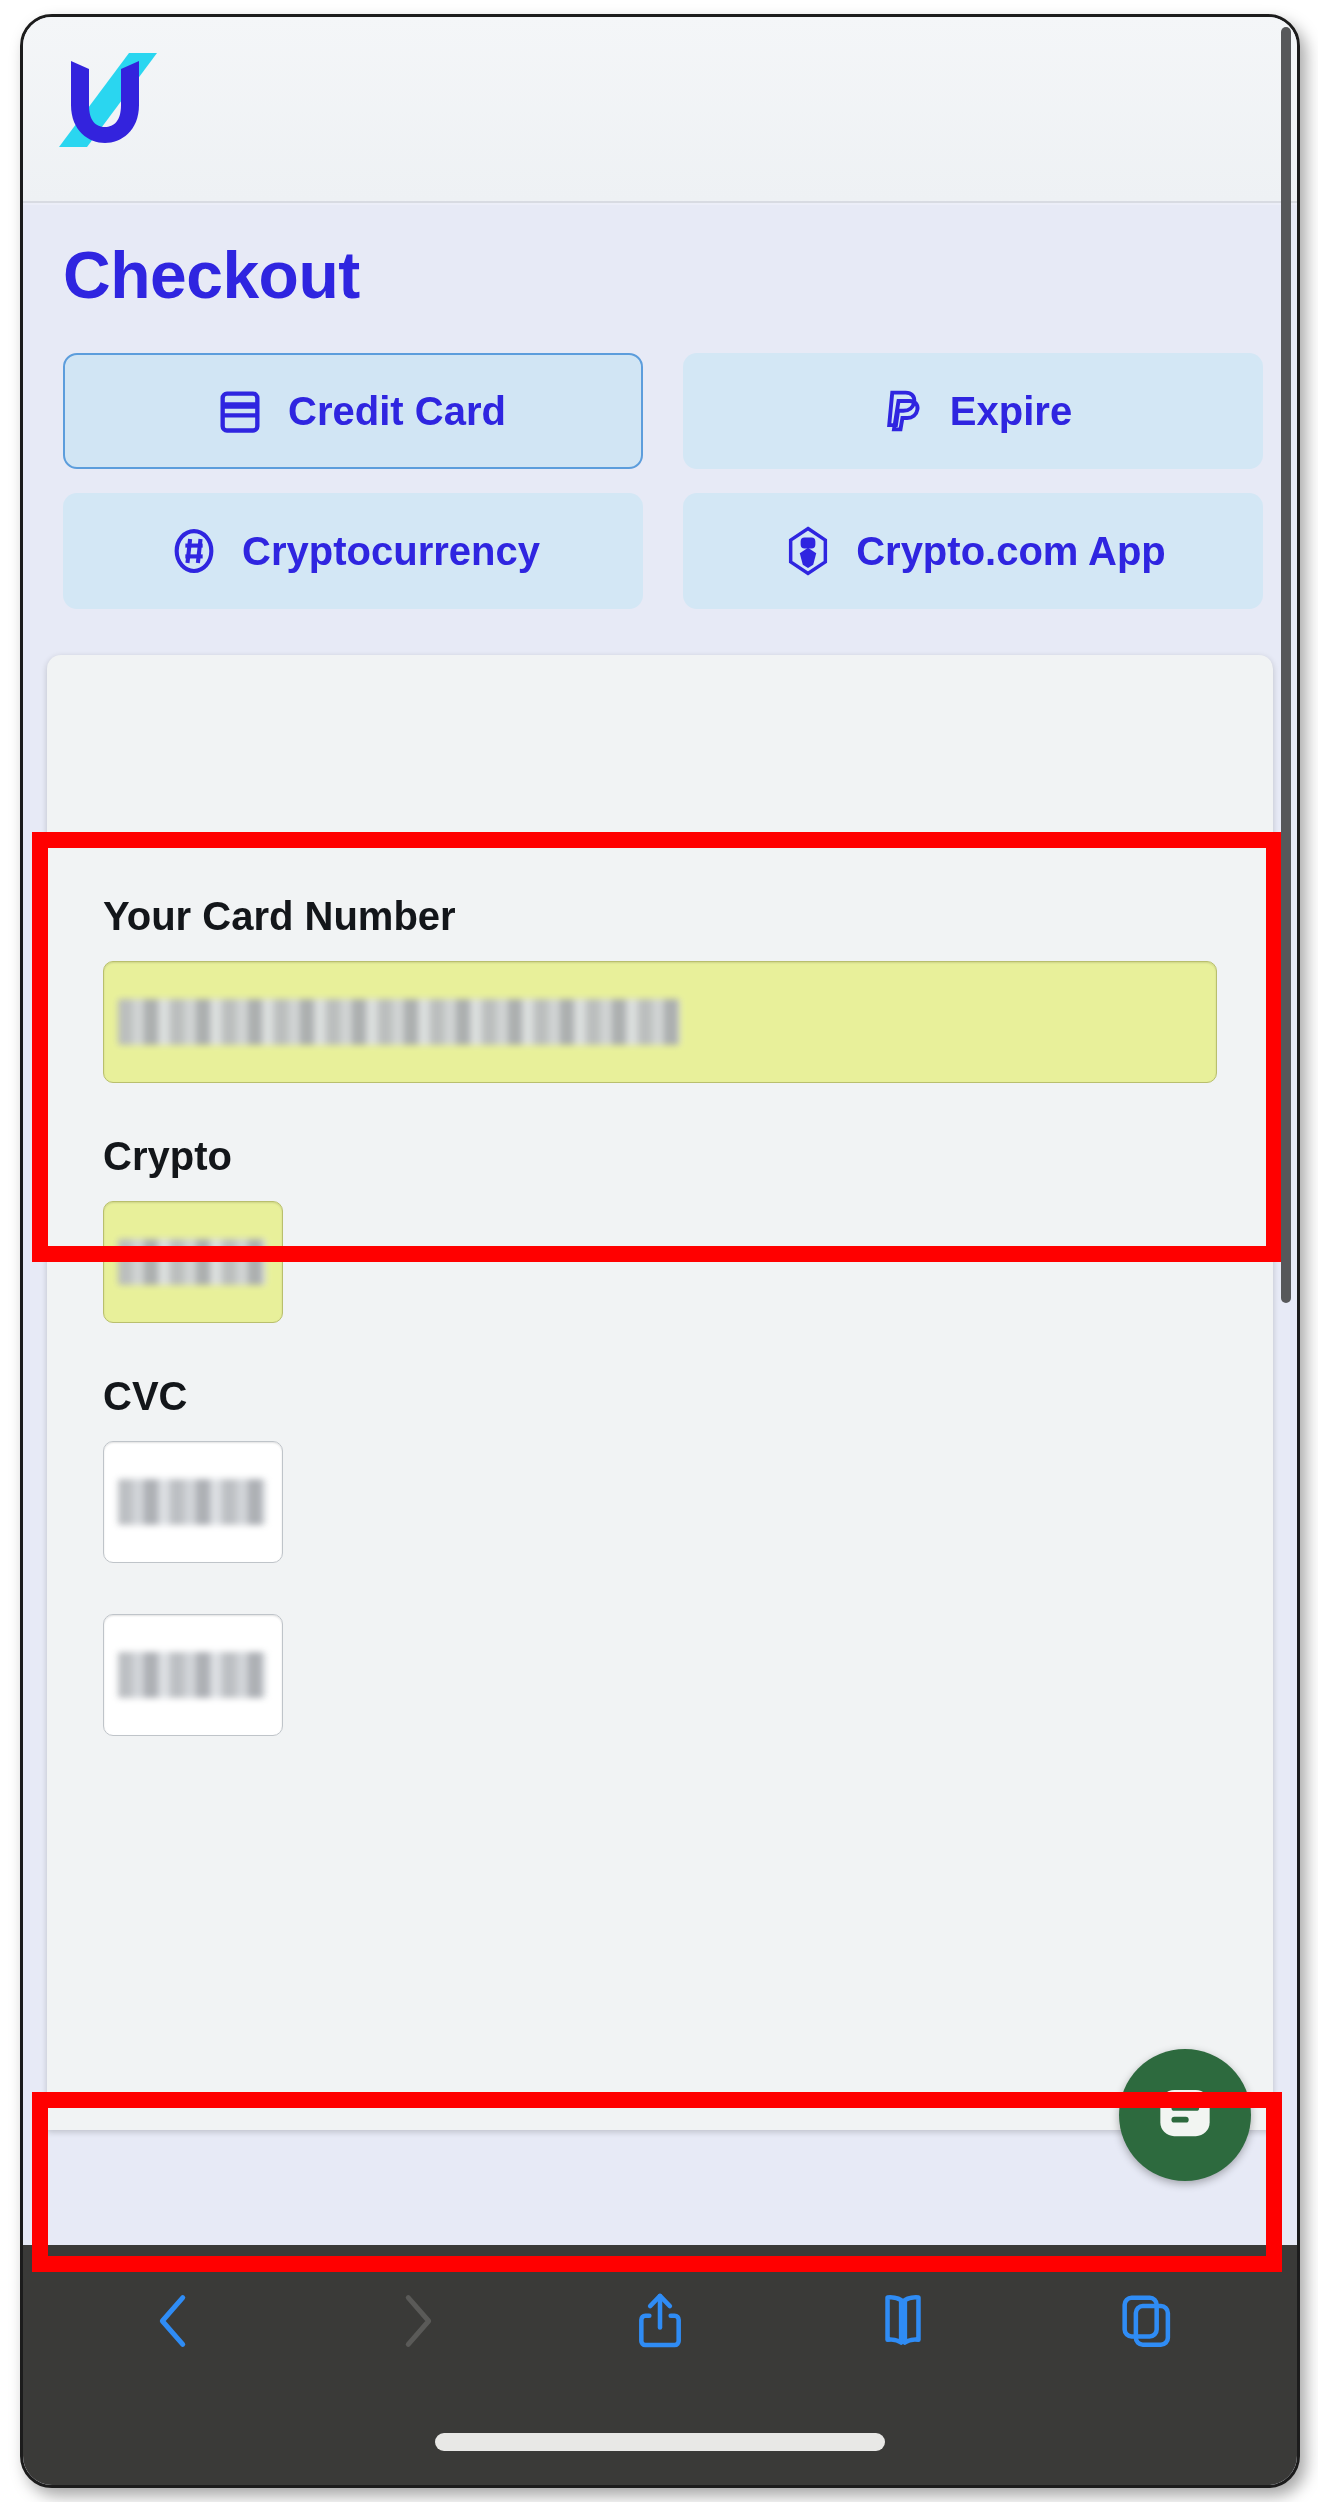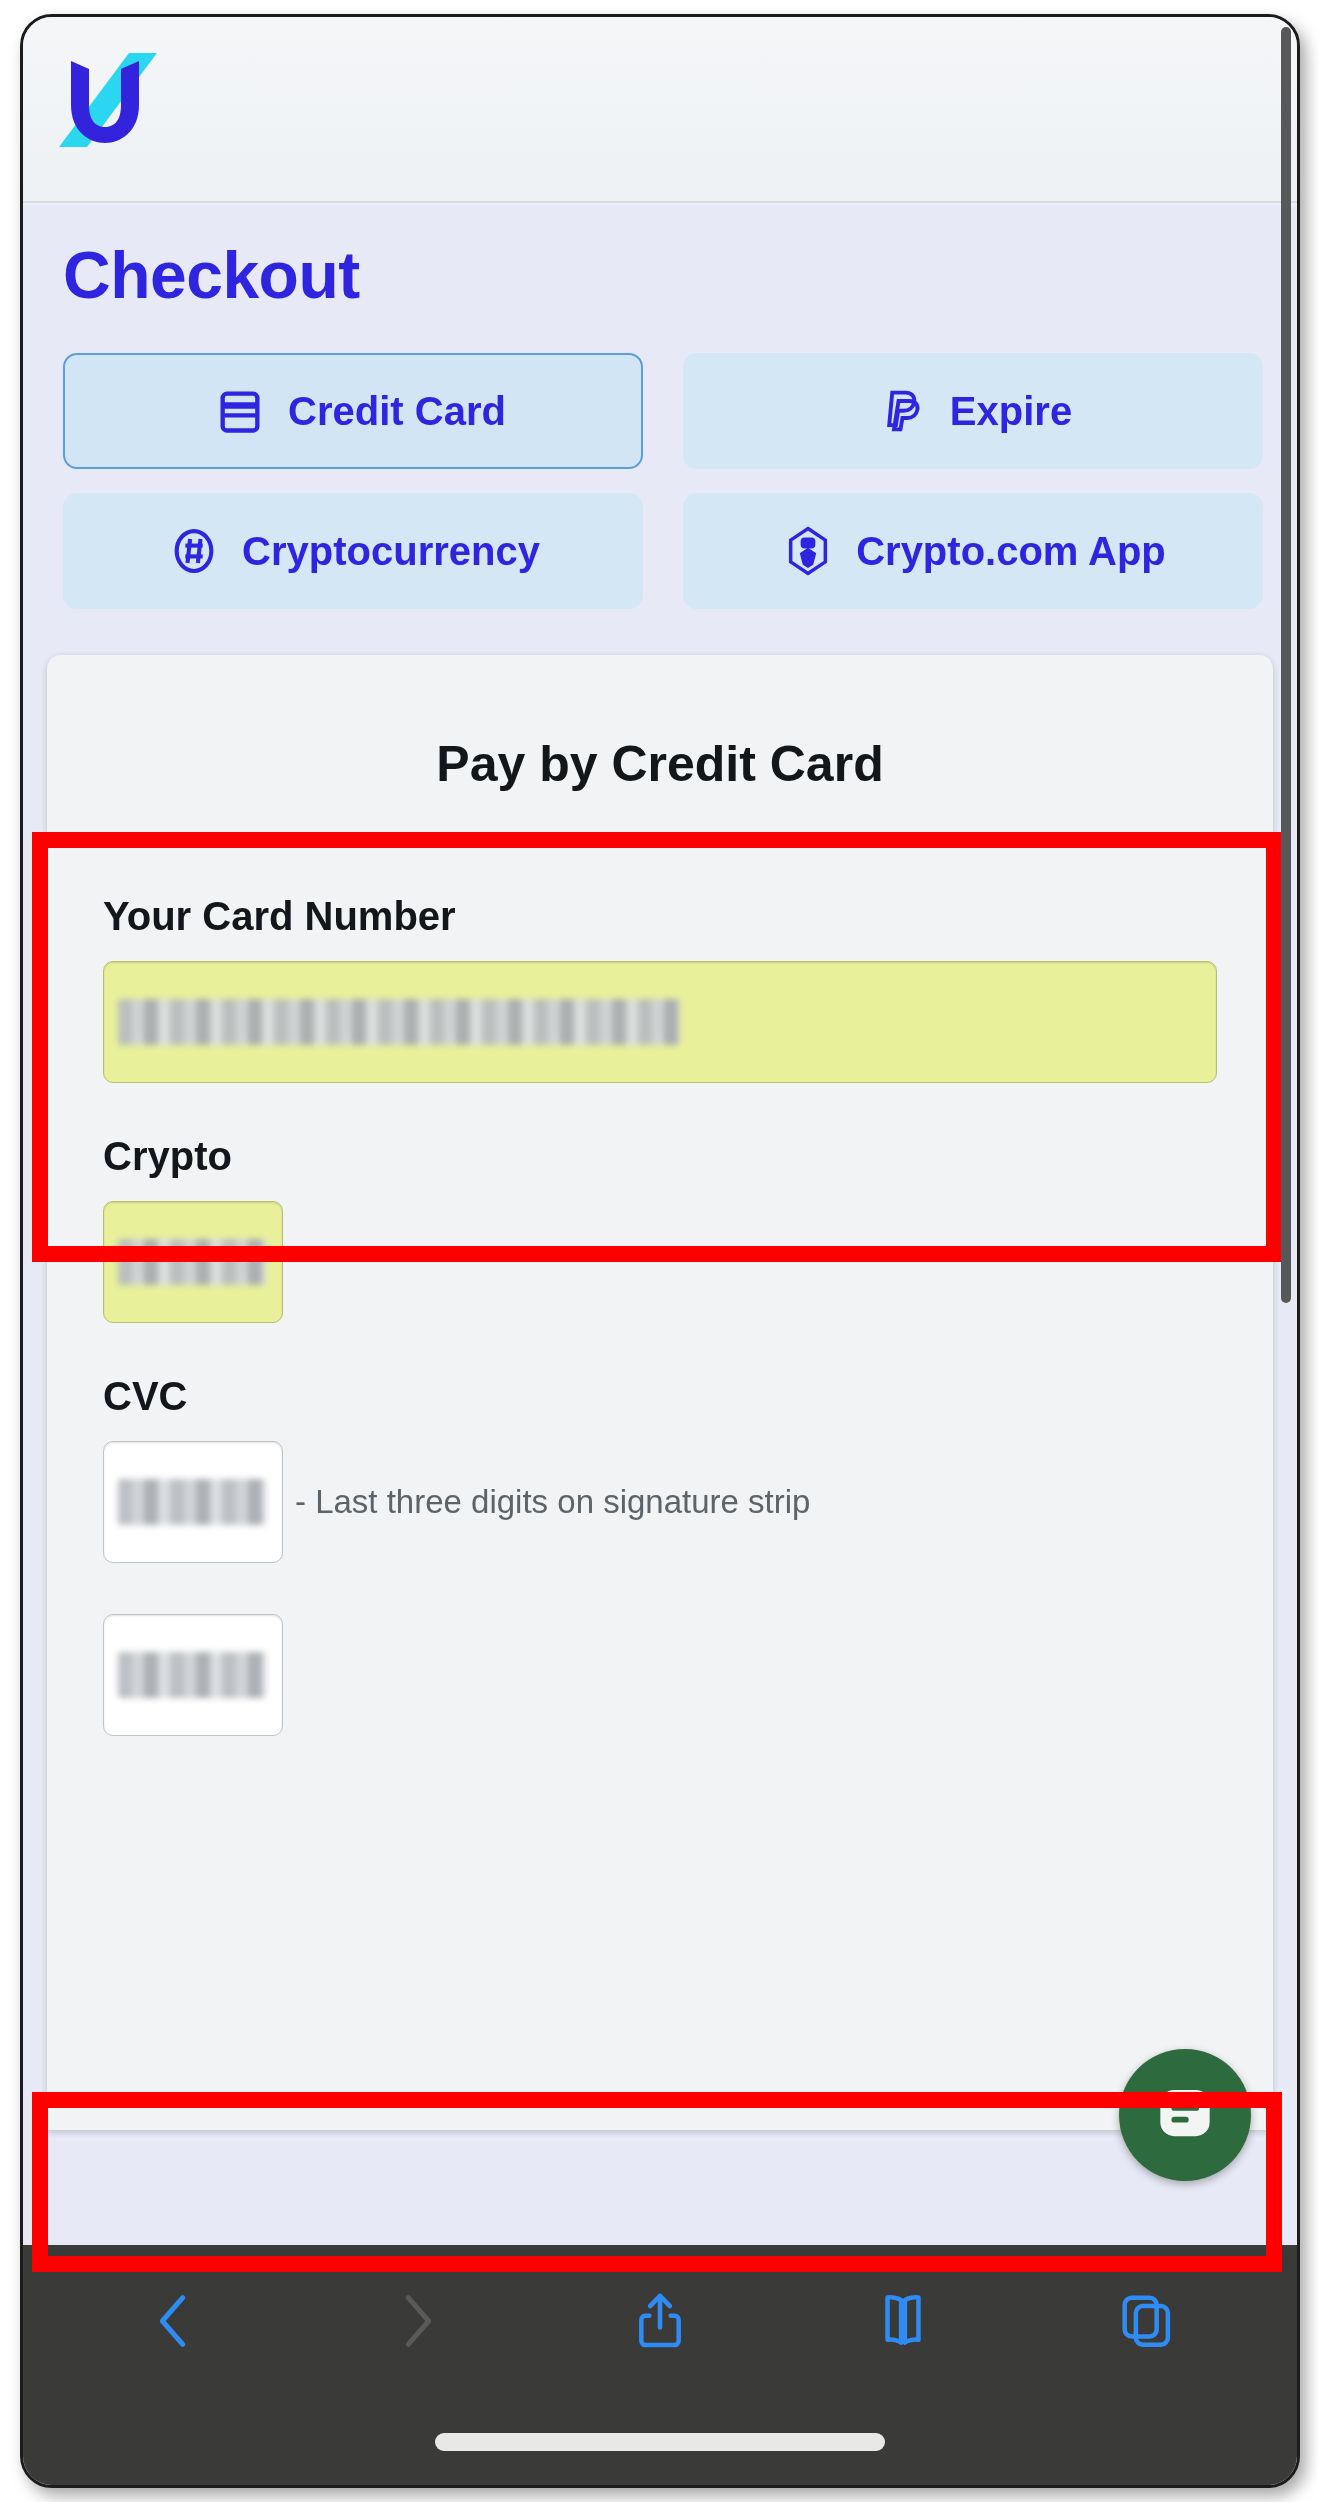--- a/index.html
+++ b/index.html
@@ -361,21 +361,20 @@
               <path d="M12 10.5 L8.2 13 L9.6 18.4 L12 19.8 L14.4 18.4 L15.8 13 Z" fill="#2f25e0" stroke="none"></path>
             </svg>
           </span>
           <span class="mlabel">Crypto.com App</span>
         </div>
 
       </div>
 
       <div class="pay-card">
 
-        <div class="pay-card-title">Pay by Credit Card</div>
 
         <div class="form-area">
 
           <div class="field-group">
             <div class="field-label">Your Card Number</div>
             <div class="field-row">
               <div class="inputbox wide autofill">
                 <span class="redacted num"></span>
               </div>
             </div>
@@ -389,21 +388,20 @@
               </div>
             </div>
           </div>
 
           <div class="field-group">
             <div class="field-label">CVC</div>
             <div class="field-row">
               <div class="inputbox small">
                 <span class="redacted short"></span>
               </div>
-              <span class="cvc-hint">- Last three digits on signature strip</span>
             </div>
           </div>
 
           <div class="field-group">
             <div class="field-row">
               <div class="inputbox small">
                 <span class="redacted short"></span>
               </div>
             </div>
           </div>

